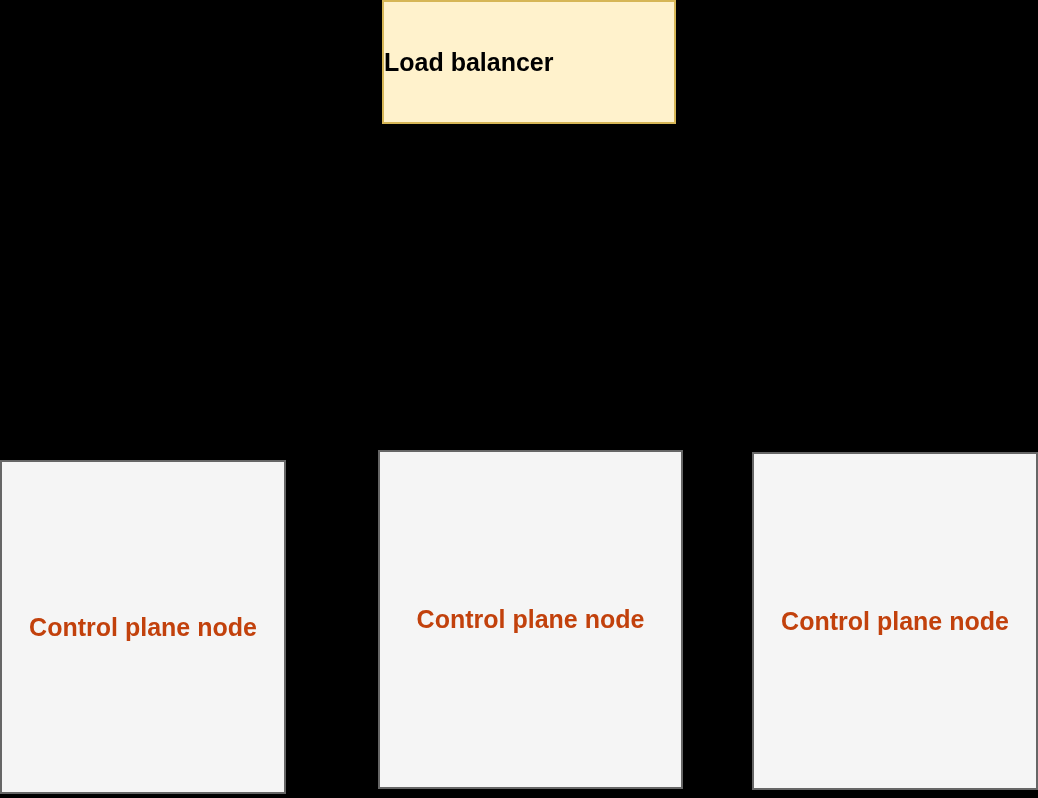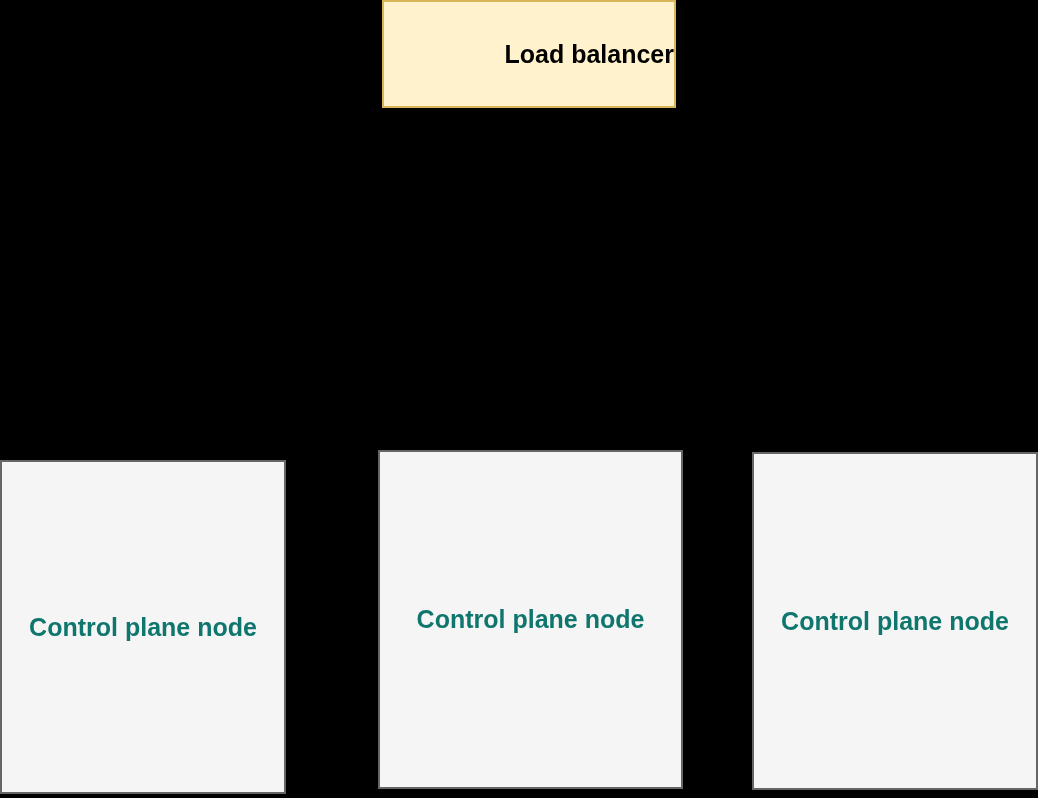--- a/index.html
+++ b/index.html
@@ -13,46 +13,46 @@
     height: 798px;
     background: #000000;
     overflow: hidden;
     font-family: "Liberation Sans", sans-serif;
   }
   .lb-box {
     position: absolute;
     left: 382px;
     top: 0px;
     width: 294px;
-    height: 108px;
+    height: 124px;
     background: #FFF2CC;
     border: 2px solid #D6B656;
     box-sizing: border-box;
     display: flex;
     flex-direction: column;
-    align-items: flex-end;
+    align-items: flex-start;
     justify-content: center;
     text-align: center;
     color: #000000;
     font-size: 25px;
     line-height: 29px;
   }
   .lb-title {
     font-weight: bold;
   }
   .node {
     position: absolute;
     background: #F5F5F5;
     border: 2px solid #666666;
     box-sizing: border-box;
     display: flex;
     align-items: center;
     justify-content: center;
     text-align: center;
-    color: #0f766e;
+    color: #c2410c;
     font-size: 25px;
     font-weight: bold;
     line-height: 29px;
   }
   .node-1 { left: 0px;   top: 460px; width: 286px; height: 334px; }
   .node-2 { left: 378px; top: 450px; width: 305px; height: 339px; }
   .node-3 { left: 752px; top: 452px; width: 286px; height: 338px; }
 </style>
 </head>
 <body>

